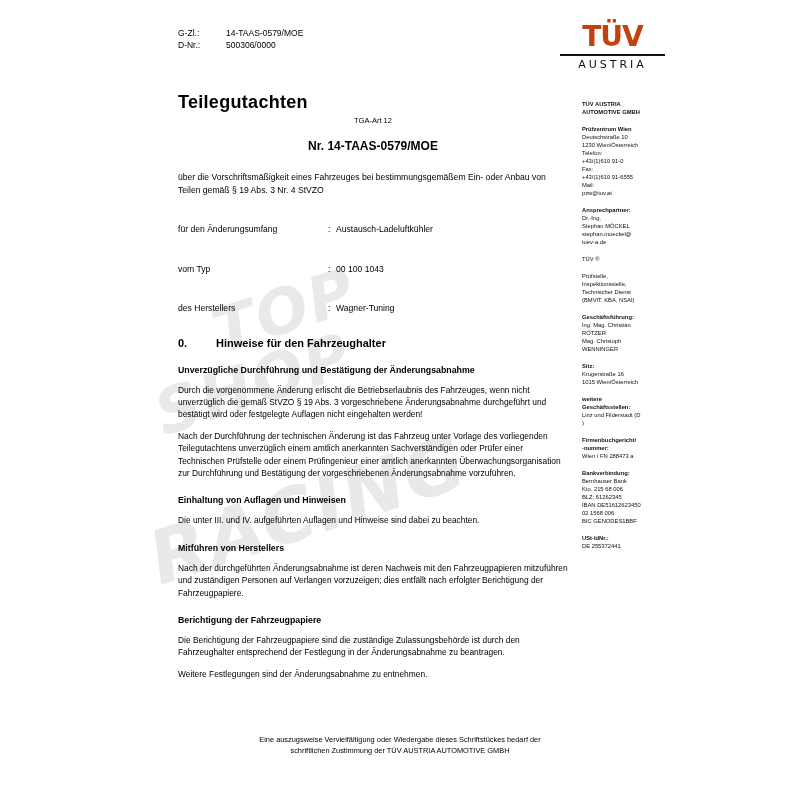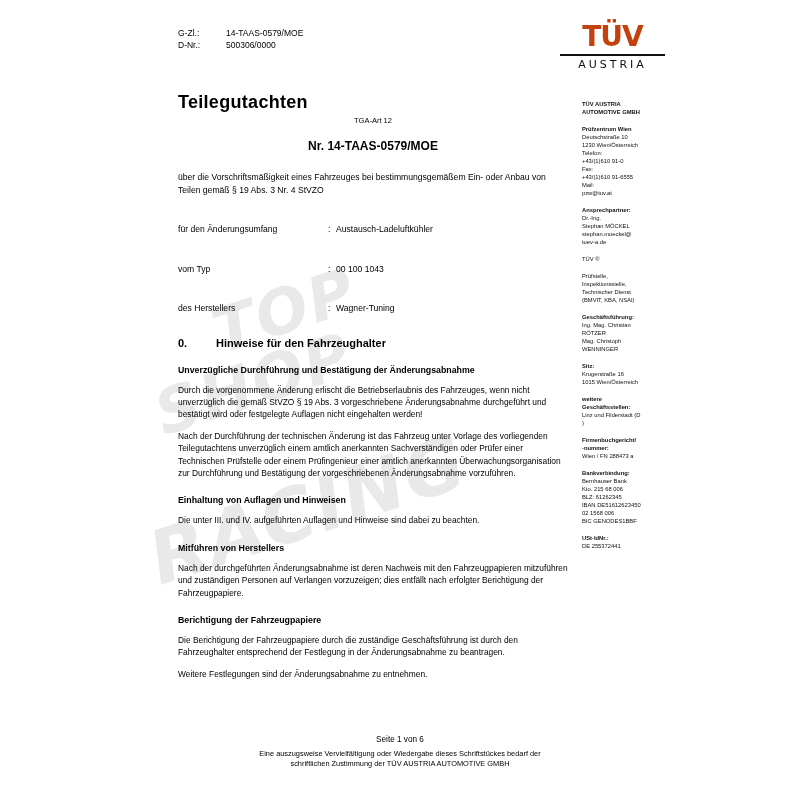--- a/index.html
+++ b/index.html
@@ -206,25 +206,24 @@
 
       <div id="blocks">
           <div class="sub">Unverzügliche Durchführung und Bestätigung der Änderungsabnahme</div>
           <div class="para">Durch die vorgenommene Änderung erlischt die Betriebserlaubnis des Fahrzeuges, wenn nicht unverzüglich die gemäß StVZO § 19 Abs. 3 vorgeschriebene Änderungsabnahme durchgeführt und bestätigt wird oder festgelegte Auflagen nicht eingehalten werden!</div>
           <div class="para">Nach der Durchführung der technischen Änderung ist das Fahrzeug unter Vorlage des vorliegenden Teilegutachtens unverzüglich einem amtlich anerkannten Sachverständigen oder Prüfer einer Technischen Prüfstelle oder einem Prüfingenieur einer amtlich anerkannten Überwachungsorganisation zur Durchführung und Bestätigung der vorgeschriebenen Änderungsabnahme vorzuführen.</div>
           <div class="sub">Einhaltung von Auflagen und Hinweisen</div>
           <div class="para">Die unter III. und IV. aufgeführten Auflagen und Hinweise sind dabei zu beachten.</div>
           <div class="sub">Mitführen von Herstellers</div>
           <div class="para">Nach der durchgeführten Änderungsabnahme ist deren Nachweis mit den Fahrzeugpapieren mitzuführen und zuständigen Personen auf Verlangen vorzuzeigen; dies entfällt nach erfolgter Berichtigung der Fahrzeugpapiere.</div>
           <div class="sub">Berichtigung der Fahrzeugpapiere</div>
-          <div class="para">Die Berichtigung der Fahrzeugpapiere durch die zuständige Geschäftsführung ist durch den Fahrzeughalter entsprechend der Festlegung in der Änderungsabnahme zu beantragen.</div>
+          <div class="para">Die Berichtigung der Fahrzeugpapiere sind die zuständige Zulassungsbehörde ist durch den Fahrzeughalter entsprechend der Festlegung in der Änderungsabnahme zu beantragen.</div>
           <div class="para">Weitere Festlegungen sind der Änderungsabnahme zu entnehmen.</div>
         </div>
     </div>
 
     <div class="footer">
-      <div class="pg">Seite 1 von 6</div>
       <div>Eine auszugsweise Vervielfältigung oder Wiedergabe dieses Schriftstückes bedarf der</div>
       <div>schriftlichen Zustimmung der TÜV AUSTRIA AUTOMOTIVE GMBH</div>
     </div>
 
   </div>
 </div>
 
 </body></html>

